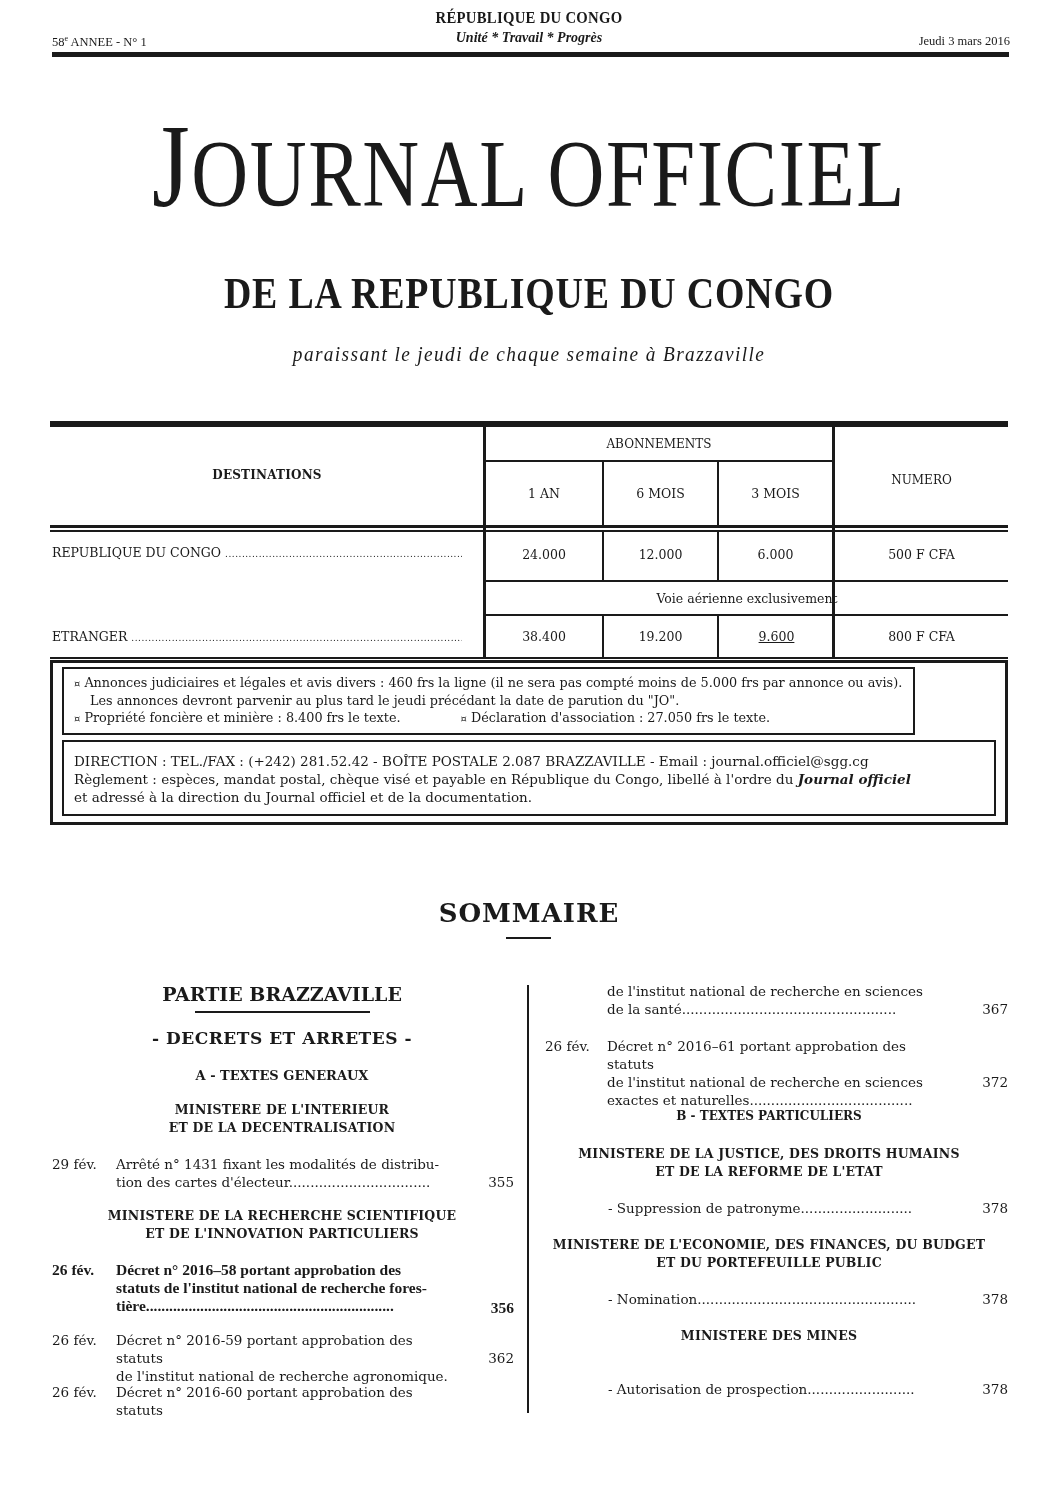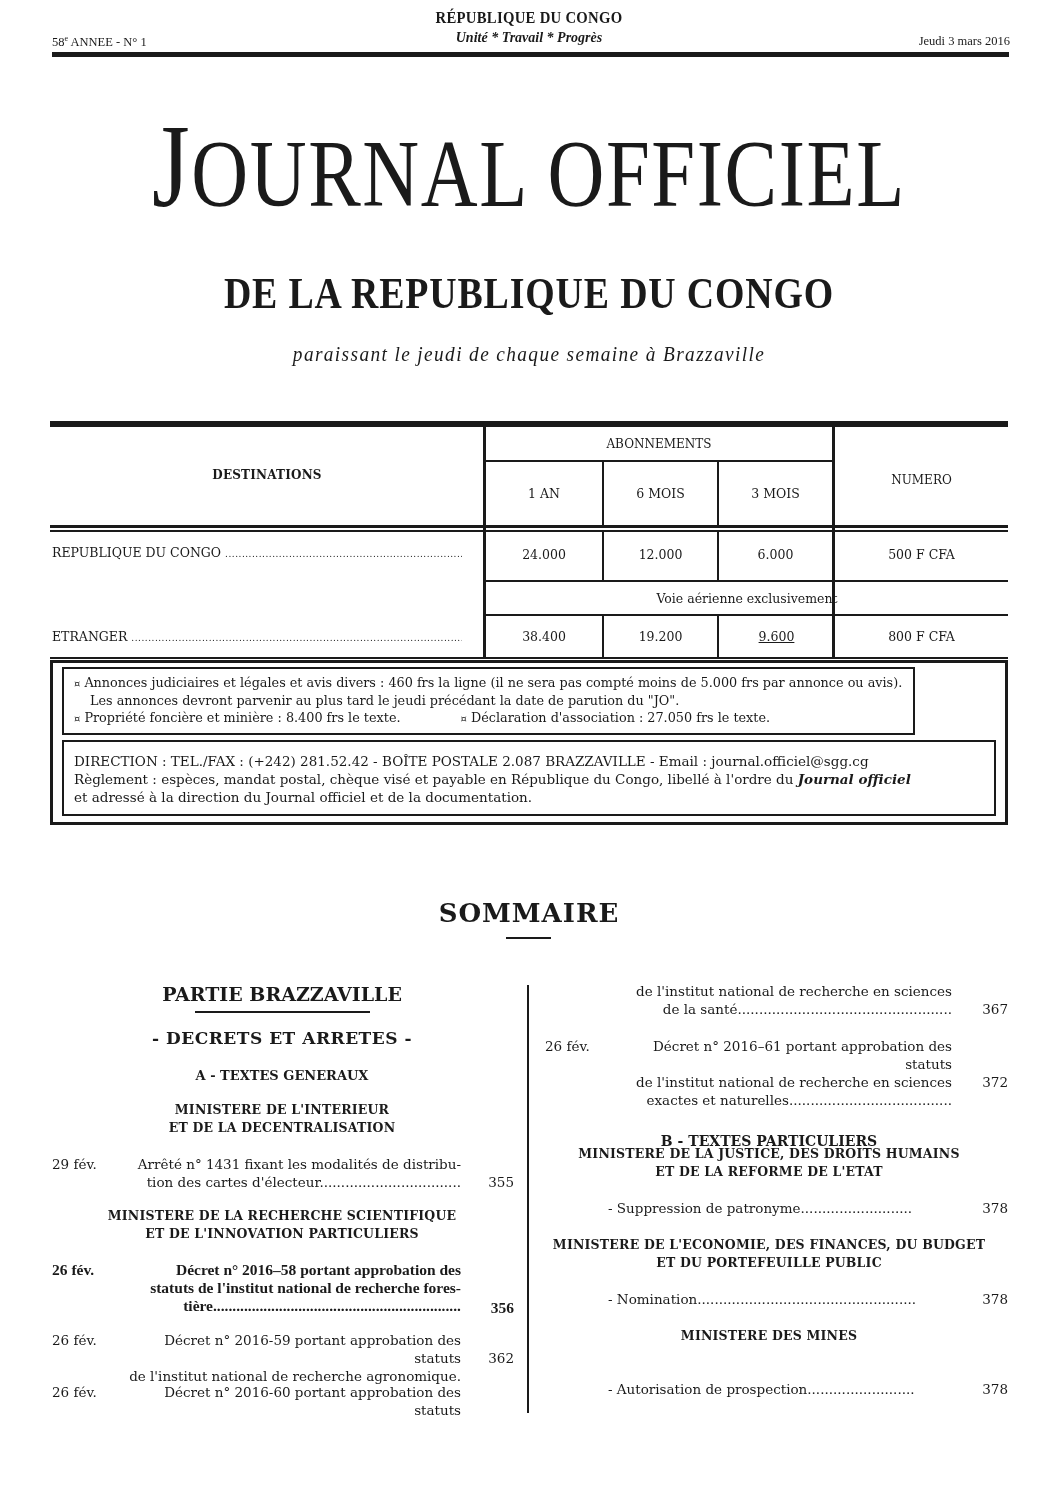--- a/index.html
+++ b/index.html
@@ -49,21 +49,21 @@
 
   .col-divider { left: 527px; top: 985px; width: 2px; height: 428px; background: #1a1a1a; }
 
   .h-center { text-align: center; font-weight: bold; }
   .part-title { left: 52px; width: 460px; top: 983px; font-size: 19px; }
   .part-rule { left: 195px; width: 175px; top: 1011px; height: 2px; background: #1a1a1a; }
   .decrets { left: 52px; width: 460px; top: 1028px; font-size: 17px; letter-spacing: 0.5px; }
   .sec-a { left: 52px; width: 460px; top: 1068px; font-size: 13px; }
   .ministry { font-size: 12.5px; line-height: 18px; letter-spacing: 0.2px; }
 
-  .entry { font-size: 13.5px; line-height: 18px; text-align: right; }
+  .entry { font-size: 13.5px; line-height: 18px; }
   .entry .d { position: absolute; left: 0; top: 0; white-space: nowrap; }
   .entry .t { position: absolute; left: 64px; width: 345px; }
   .entry .p { position: absolute; right: 0; bottom: 0; }
   .entry-bold { font-weight: bold; font-family: "Liberation Serif", serif; font-size: 15.5px; }
 
   .right-entry .t { left: 77px; width: 345px; }
   .sub-entry { font-size: 13.5px; white-space: nowrap; }
 </style>
 </head>
 <body>
@@ -194,21 +194,21 @@
 <div class="abs entry right-entry" style="left:545px;width:463px;top:1037px;height:54px;">
   <div class="d">26 fév.</div>
   <div class="t" style="left:62px;">
     <div>Décret n° 2016–61 portant approbation des statuts</div>
     <div>de l'institut national de recherche en sciences</div>
     <div>exactes et naturelles......................................</div>
   </div>
   <div class="p">372</div>
 </div>
 
-<div class="abs h-center" style="left:530px;width:478px;top:1109px;font-size:14px;margin-top:24px;">B - TEXTES PARTICULIERS</div>
+<div class="abs h-center" style="left:530px;width:478px;top:1109px;font-size:12px;">B - TEXTES PARTICULIERS</div>
 
 <div class="abs h-center ministry" style="left:530px;width:478px;top:1145px;">
   <div>MINISTERE DE LA JUSTICE, DES DROITS HUMAINS</div>
   <div>ET DE LA REFORME DE L'ETAT</div>
 </div>
 <div class="abs sub-entry" style="left:608px;width:400px;top:1200px;">
   <span>- Suppression de patronyme..........................</span>
   <span style="position:absolute;right:0;">378</span>
 </div>
 

